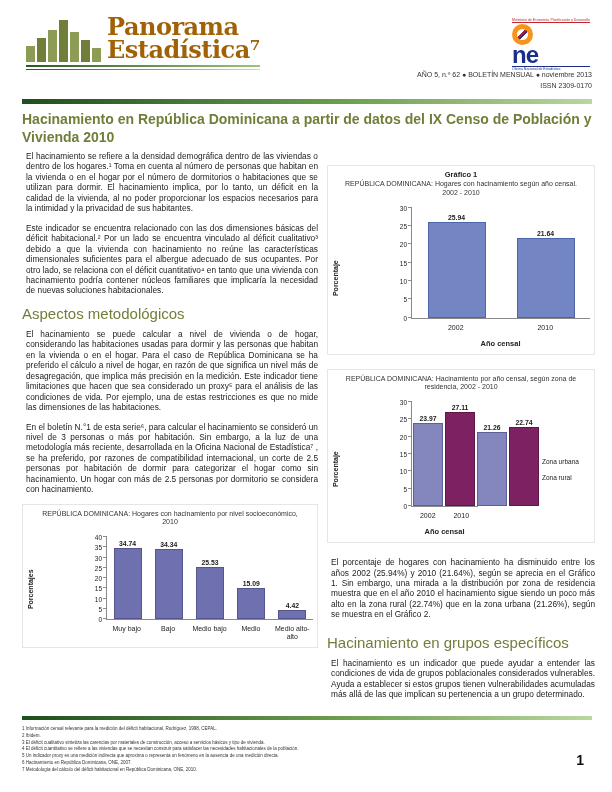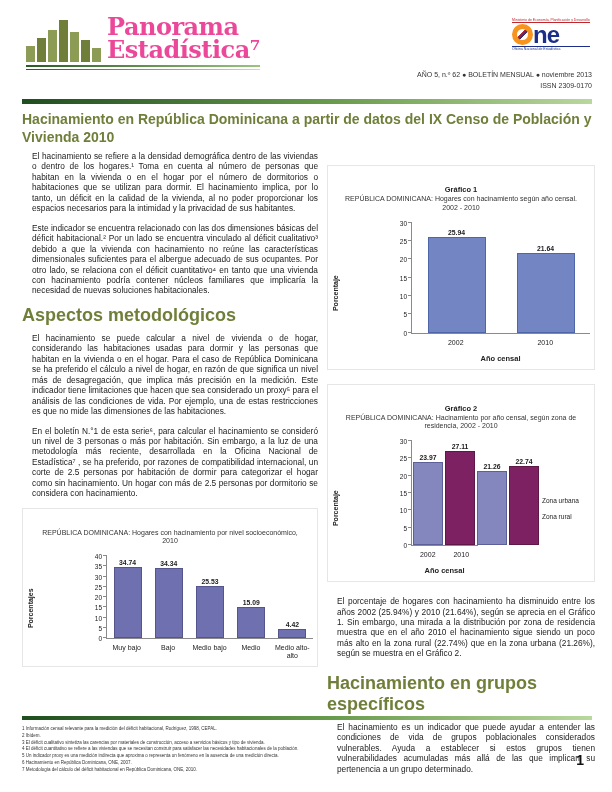--- a/index.html
+++ b/index.html
@@ -7,53 +7,53 @@
         font-family:"Liberation Sans",sans-serif;color:#222;overflow:hidden;}
 
   
   .header{position:absolute;top:14px;left:22px;right:20px;height:84px;}
   .brand{position:absolute;left:4px;top:2px;}
   .brand-row{display:flex;align-items:flex-end;gap:6px;}
   .logo-bars{display:flex;align-items:flex-end;gap:2px;height:46px;}
   .logo-bars span{display:block;width:9px;background:#8d9c55;}
   .logo-bars span:nth-child(even){background:#6f7f3a;}
   .brand-title{font-family:"DejaVu Serif",serif;font-weight:bold;font-size:24px;
-               line-height:0.95;color:#ec4899;letter-spacing:-0.5px;}
+               line-height:0.95;color:#a16207;letter-spacing:-0.5px;}
   .brand-sub{margin-top:6px;font-size:12.5px;color:#6f7f3a;letter-spacing:0.2px;}
   .brand-line{height:2px;margin-top:3px;background:linear-gradient(to right,#2a5a24,#9cc47e);}
   .brand-line2{height:1px;margin-top:2px;background:linear-gradient(to right,#2a5a24,#c8dfb4);}
 
   .one-logo{position:absolute;right:2px;top:4px;width:78px;text-align:left;}
   .one-ministry{font-size:3.5px;color:#c0272d;border-bottom:1px solid #c0272d;
                 white-space:nowrap;overflow:hidden;}
-  .one-mark{display:flex;align-items:flex-end;margin-top:1px;}
+  .one-mark{display:flex;align-items:flex-start;margin-top:1px;flex-direction:column;}
   .one-ring{width:21px;height:21px;border-radius:50%;border:5px solid #f7941d;box-sizing:border-box;
             background:linear-gradient(135deg,transparent 38%,#c0272d 38%,#1b2f8a 62%,transparent 62%);}
   .one-ne{font-size:24px;font-weight:bold;color:#1b2f8a;line-height:20px;letter-spacing:-1px;}
   .one-caption{font-size:3.5px;color:#1b2f8a;border-top:1px solid #1b2f8a;margin-top:1px;
                white-space:nowrap;overflow:hidden;}
   .issue{position:absolute;right:0;top:56px;text-align:right;font-size:7px;color:#333;line-height:1.5;}
 
   .rule{position:absolute;left:22px;right:20px;height:5px;
         background:linear-gradient(to right,#1f4e1f,#6a9c4d 55%,#b9d79e);}
   .rule-top{top:99px;}
   .rule-bottom{top:716px;height:4px;}
 
   
   .article-title{position:absolute;left:22px;top:110px;width:575px;
                  font-size:14px;font-weight:bold;color:#6f7f3a;line-height:1.3;}
 
   
   .col-left{position:absolute;left:22px;top:151px;width:296px;}
   .col-right{position:absolute;left:327px;top:165px;width:268px;}
-  .body-p{font-size:8.3px;line-height:1.26;text-align:justify;margin:0 0 9px 10px;}
-  .section-h{font-size:18px;font-weight:bold;color:#6f7f3a;margin:4px 0 7px 0;}
-
-  
-  .chart-box{border:1px solid #e6e6e6;padding:19px 4px 6px 4px;margin-bottom:14px;background:#fff;}
+  .body-p{font-size:8.3px;line-height:1.26;text-align:justify;margin:0 0 9px 4px;}
+  .section-h{font-size:15px;font-weight:normal;color:#6f7f3a;margin:4px 0 7px 0;}
+
+  
+  .chart-box{border:1px solid #e6e6e6;padding:4px 4px 6px 4px;margin-bottom:14px;background:#fff;}
   .chart-title{text-align:center;font-size:7.5px;font-weight:bold;color:#222;}
   .chart-subtitle{text-align:center;font-size:7px;color:#333;line-height:1.25;margin:1px 8px 10px 8px;}
   .chart-body{display:flex;align-items:stretch;gap:48px;}
   .ylabel{writing-mode:vertical-rl;transform:rotate(180deg);text-align:center;
           font-size:7px;font-weight:bold;color:#222;width:11px;flex:0 0 11px;}
   .plot-col{flex:1;min-width:0;padding-left:20px;}
   .plot-area{position:relative;border-left:1px solid #8a8a8a;border-bottom:1px solid #8a8a8a;}
   .y-tick{position:absolute;left:-21px;width:16px;text-align:right;font-size:6.5px;color:#222;}
   .y-tick-mark{position:absolute;left:-4px;width:4px;height:1px;background:#8a8a8a;}
   .bars-row{position:absolute;left:0;right:0;top:0;bottom:0;display:flex;}
@@ -230,21 +230,20 @@
                 <div class="x-tick">2002</div>
                 <div class="x-tick">2010</div>
               </div>
               <div class="xlabel">Año censal</div>
             </div>
           </div>
         </div>
       </div>
     <div style="margin-top:6px;">
         <div class="chart-box">
-          <div class="chart-title">Gráfico 2</div>
           <div class="chart-subtitle">REPÚBLICA DOMINICANA: Hacinamiento por año censal, según zona de residencia, 2002 - 2010</div>
           <div class="chart-body">
             <div class="ylabel">Porcentaje</div>
             <div class="plot-col">
               <div class="plot-area" style="height: 104px;">
                 <div class="y-tick" style="bottom: -4px;">0</div>
                 <div class="y-tick-mark" style="bottom: 0px;"></div>
                 <div class="y-tick" style="bottom: 13.3333px;">5</div>
                 <div class="y-tick-mark" style="bottom: 17.3333px;"></div>
                 <div class="y-tick" style="bottom: 30.6667px;">10</div>

